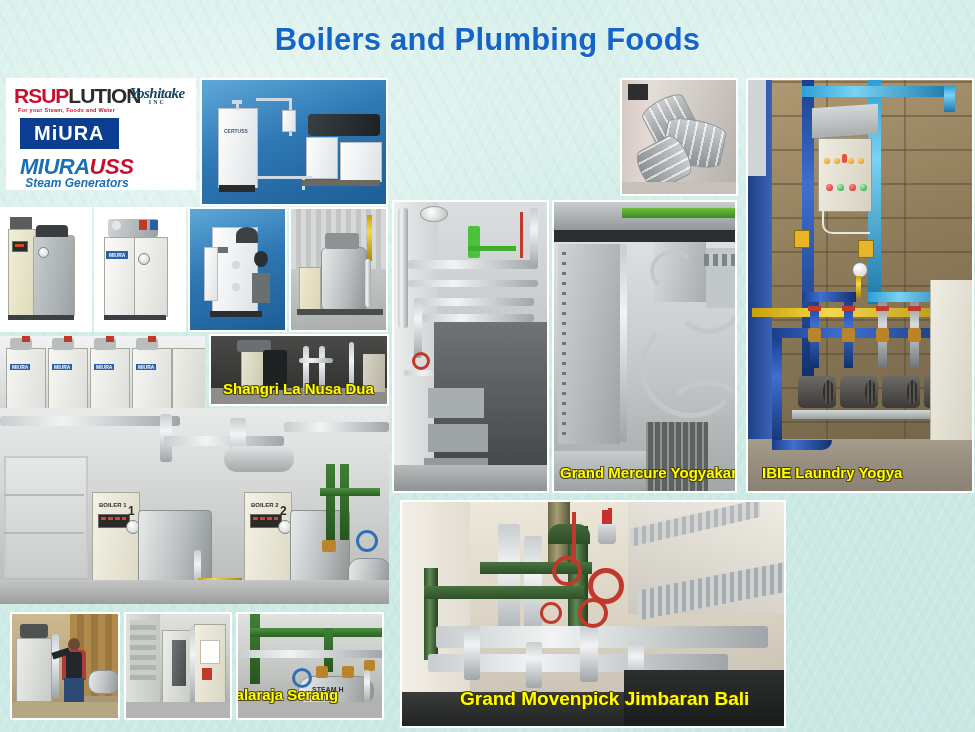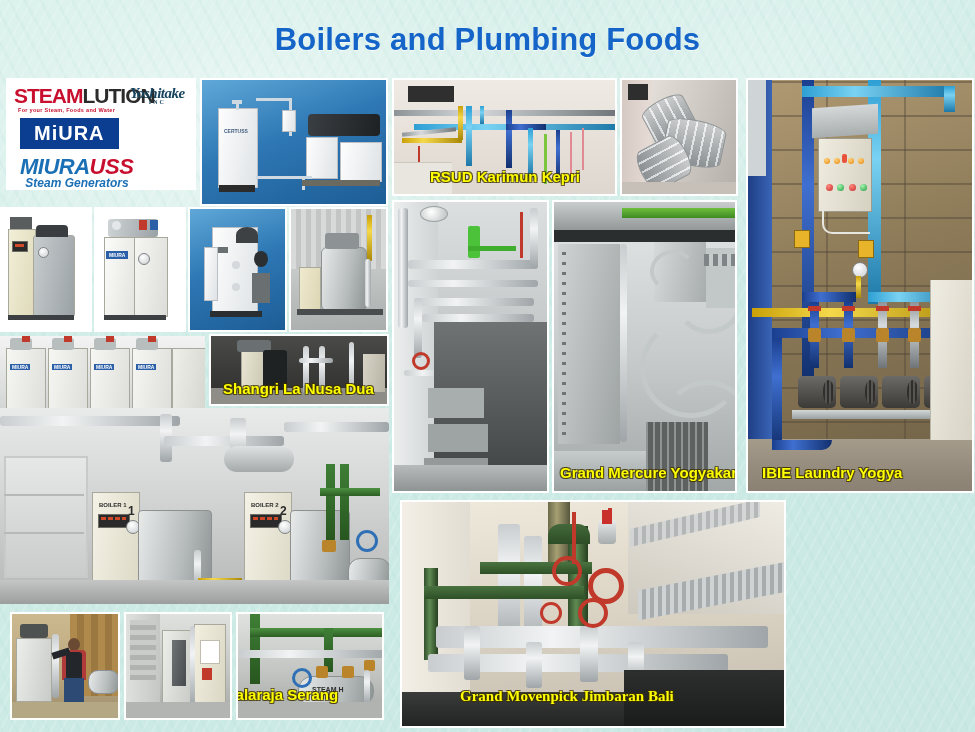--- a/index.html
+++ b/index.html
@@ -160,21 +160,21 @@
 </head>
 <body>
 
 <div id="slide">
 
   <div class="title">Boilers and Plumbing Foods</div>
 
   <div class="panel logos" style="left:6px;top:78px;width:190px;height:112px;border:0;background:#fff;">
     <div class="logo-row" style="left:8px;top:6px;">
       <div class="lg-sams">
-        <span class="a">STEAM</span><span class="b">LUTION</span>
+        <span class="a">RSUP</span><span class="b">LUTION</span>
       </div>
     </div>
     <div class="lg-tag" style="position:absolute;left:12px;top:29px;">For your Steam, Foods and Water</div>
     <div class="logo-row" style="left:124px;top:7px;">
       <div class="lg-yosh">
         <span>Yoshitake</span>
         <span class="inc">INC</span>
       </div>
     </div>
     <div class="logo-row" style="left:14px;top:40px;">
@@ -246,41 +246,20 @@
   <div class="panel room2" style="left:289px;top:207px;width:99px;height:125px;">
     <div class="wall" style="left:0;top:0;right:0;height:60px;background:repeating-linear-gradient(90deg,#d8dad9 0 5px,#c3c6c5 5px 10px);"></div>
     <div class="tank" style="left:30px;top:38px;width:44px;height:62px;"></div>
     <div class="mach" style="left:8px;top:58px;width:20px;height:42px;background:linear-gradient(100deg,#efe9cf,#ddd6b4);"></div>
     <div class="box-d" style="left:34px;top:24px;width:34px;height:16px;background:#8d9295;border-radius:3px;"></div>
     <div class="p-yellow-h" style="position:absolute;left:76px;top:6px;width:5px;height:46px;"></div>
     <div class="tube" style="left:74px;top:50px;width:6px;height:48px;"></div>
     <div style="position:absolute;left:6px;top:100px;width:86px;height:6px;background:#4a4d4e;"></div>
   </div>
 
-  <div class="panel" style="left:392px;top:78px;width:225px;height:118px;background:#e7e2dc;">
-    <div class="wall" style="inset:0;background:linear-gradient(180deg,#efeae4,#ded7cf);"></div>
-    <div style="position:absolute;left:14px;top:6px;width:46px;height:16px;background:#2f2f2f;"></div>
-    <div class="p-grey" style="position:absolute;left:0;top:30px;width:225px;height:6px;"></div>
-    <div class="p-cyan" style="position:absolute;left:20px;top:44px;width:205px;height:6px;"></div>
-    <div class="p-yellow" style="position:absolute;left:8px;top:58px;width:60px;height:5px;"></div>
-    <div class="p-yellow-h" style="position:absolute;left:64px;top:26px;width:5px;height:34px;"></div>
-    <div class="p-cyan-h" style="position:absolute;left:72px;top:26px;width:6px;height:60px;"></div>
-    <div class="p-blue-h" style="position:absolute;left:112px;top:30px;width:6px;height:58px;"></div>
-    <div class="p-blue" style="position:absolute;left:112px;top:44px;width:40px;height:6px;"></div>
-    <div class="p-cyan-h" style="position:absolute;left:134px;top:48px;width:5px;height:48px;"></div>
-    <div class="p-green-h" style="position:absolute;left:150px;top:54px;width:3px;height:50px;background:#7cc63f;"></div>
-    <div class="p-blue-h" style="position:absolute;left:162px;top:50px;width:4px;height:52px;"></div>
-    <div class="p-pink" style="position:absolute;left:176px;top:52px;width:2px;height:46px;"></div>
-    <div class="p-pink" style="position:absolute;left:188px;top:48px;width:2px;height:42px;"></div>
-    <div class="p-red" style="position:absolute;left:24px;top:66px;width:2px;height:36px;"></div>
-    <div class="p-grey" style="position:absolute;left:8px;top:50px;width:54px;height:4px;transform:rotate(-6deg);"></div>
-    <div style="position:absolute;left:0;top:82px;width:58px;height:36px;background:#e9e5df;border-top:1px solid #cdc7bf;"></div>
-    <div class="p-cyan-h" style="position:absolute;left:86px;top:26px;width:4px;height:18px;"></div>
-    <div class="cap" style="left:36px;top:88px;font-size:15px;">RSUD Karimun Kepri</div>
-  </div>
 
   <div class="panel" style="left:620px;top:78px;width:118px;height:118px;background:#d7d3cc;">
     <div style="position:absolute;inset:0;background:linear-gradient(110deg,#efe9e3 0%,#cfcac3 55%,#b4afa8 100%);"></div>
     <div style="position:absolute;left:0;top:0;width:30px;height:118px;background:linear-gradient(90deg,#d6c9c4,#e6dcd6);"></div>
     <div style="position:absolute;left:6px;top:4px;width:20px;height:16px;background:#2e2e2e;"></div>
     <div class="duct" style="left:24px;top:18px;width:44px;height:40px;transform:rotate(-28deg);"></div>
     <div class="duct" style="left:42px;top:40px;width:58px;height:44px;transform:rotate(12deg);"></div>
     <div class="duct" style="left:20px;top:58px;width:42px;height:48px;transform:rotate(62deg);"></div>
     <div style="position:absolute;left:0;bottom:0;width:118px;height:12px;background:#c6c0b8;"></div>
   </div>
@@ -550,17 +529,17 @@
     <div class="hwheel" style="left:186px;top:66px;width:26px;height:26px;border-width:5px;"></div>
     <div class="hwheel" style="left:176px;top:96px;width:22px;height:22px;border-width:4px;"></div>
     <div class="hwheel" style="left:138px;top:100px;width:16px;height:16px;border-width:3px;"></div>
     <div class="p-red" style="position:absolute;left:170px;top:10px;width:4px;height:52px;"></div>
     <div class="p-red" style="position:absolute;left:206px;top:6px;width:4px;height:34px;"></div>
     <div style="position:absolute;left:196px;top:18px;width:18px;height:24px;border-radius:4px;background:linear-gradient(180deg,#e8eaeb,#a7acad);"></div>
     <div style="position:absolute;left:200px;top:8px;width:10px;height:14px;background:#c9302c;"></div>
 
     <div style="position:absolute;left:0;bottom:0;width:386px;height:34px;background:linear-gradient(180deg,#3a3c3b,#222423);"></div>
     <div style="position:absolute;left:222px;bottom:0;width:164px;height:56px;background:linear-gradient(180deg,#2d2f2e,#1a1c1b);"></div>
-    <div class="cap" style="left:58px;top:186px;font-size:15px;font-family:Liberation Serif, serif;">Grand Movenpick Jimbaran Bali</div>
+    <div class="cap" style="left:58px;top:186px;font-size:19px;">Grand Movenpick Jimbaran Bali</div>
   </div>
 
 
 </div>
 
 </body></html>

